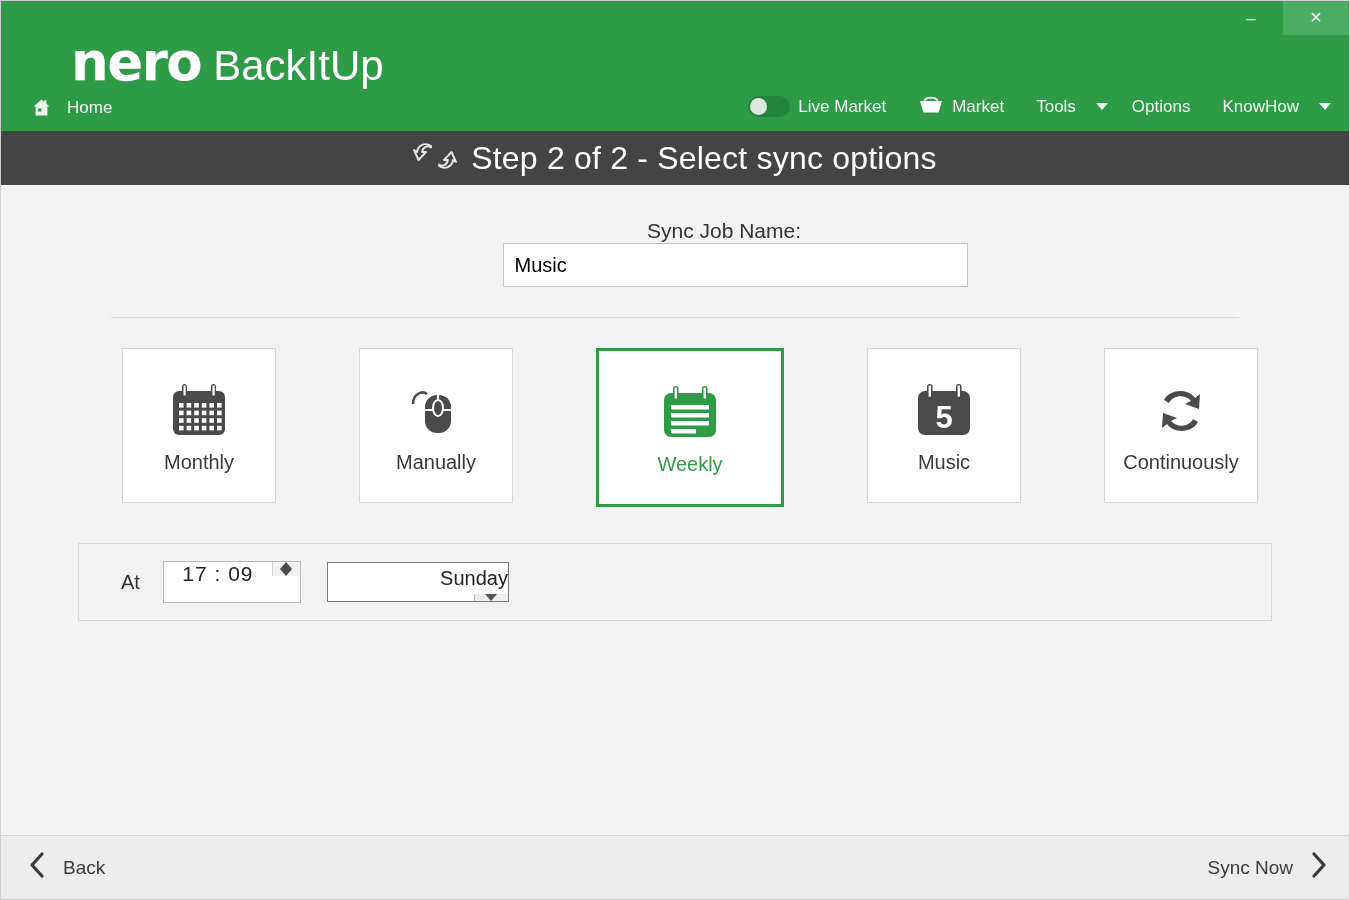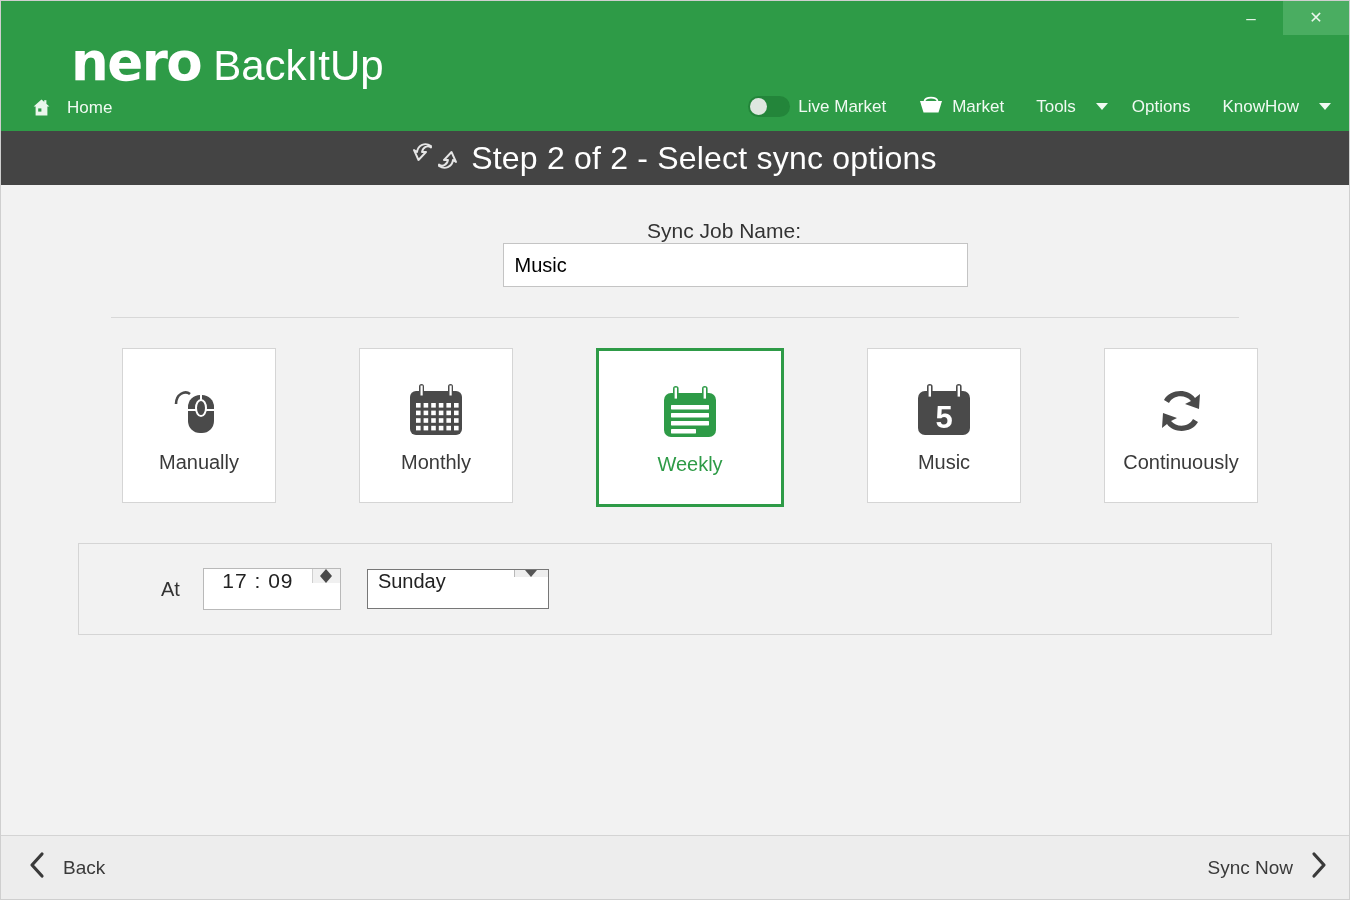--- a/index.html
+++ b/index.html
@@ -232,26 +232,26 @@
   }
   .tile-label {
     font-size: 20px;
     color: #3a3a3a;
   }
   .tile.selected .tile-label { color: #2e9b47; }
 
   
   .schedule-panel {
     margin: 36px 77px 0 77px;
-    height: 92px;
+    height: 78px;
     background: #f2f2f2;
     border: 1px solid #d5d5d5;
     display: flex;
     align-items: center;
-    padding-left: 82px;
+    padding-left: 42px;
   }
   .at-label {
     font-size: 20px;
     color: #333333;
     margin-right: 23px;
   }
 
   .spinner {
     display: flex;
     align-items: flex-start;
@@ -292,25 +292,26 @@
   .tri-dn {
     width: 0; height: 0;
     border-left: 6px solid transparent;
     border-right: 6px solid transparent;
     border-top: 7px solid #4a4a4a;
   }
 
   .combo {
     margin-left: 26px;
     display: flex;
-    align-items: flex-start;
+    align-items: flex-end;
     height: 40px;
     width: 182px;
     border: 1px solid #777777;
     background: #ffffff;
+    flex-direction: column;
   }
   .combo-value {
     flex: 1 1 auto;
     display: flex;
     align-items: center;
     padding-left: 10px;
     font-size: 20px;
     color: #222222;
   }
   .combo-arrow {
@@ -428,33 +429,20 @@
   <div class="content">
 
     <div class="jobname-row">
       <label class="jobname-label">Sync Job Name:</label>
       <input class="jobname-input" type="text" value="Music" style="">
     </div>
 
     <div class="divider"></div>
 
     <div class="tiles">
-
-      <div class="tile">
-        <div class="tile-icon">
-          <svg width="62" height="62" viewBox="0 0 62 62">
-            <path d="M8 24 C8 14 17 10 22 14" fill="none" stroke="#4a4a4a" stroke-width="2.6"></path>
-            <rect x="20" y="15" width="26" height="38" rx="12" fill="#4a4a4a"></rect>
-            <line x1="20" y1="30" x2="46" y2="30" stroke="#ffffff" stroke-width="2"></line>
-            <line x1="33" y1="15" x2="33" y2="30" stroke="#ffffff" stroke-width="2"></line>
-            <ellipse cx="33" cy="28" rx="5" ry="8" fill="#4a4a4a" stroke="#ffffff" stroke-width="2"></ellipse>
-          </svg>
-        </div>
-        <div class="tile-label">Manually</div>
-      </div>
 
       <div class="tile">
         <div class="tile-icon">
           <svg width="62" height="58" viewBox="0 0 62 58">
             <rect x="14" y="2" width="5" height="13" rx="2.5" fill="#4a4a4a"></rect>
             <rect x="43" y="2" width="5" height="13" rx="2.5" fill="#4a4a4a"></rect>
             <rect x="5" y="9" width="52" height="44" rx="6" fill="#4a4a4a"></rect>
             <rect x="15.5" y="3.5" width="2.2" height="10" fill="#ffffff"></rect>
             <rect x="44.5" y="3.5" width="2.2" height="10" fill="#ffffff"></rect>
             <g fill="#ffffff">
@@ -481,20 +469,33 @@
               <rect x="26.2" y="43.8" width="4.6" height="4.6"></rect>
                 <rect x="33.8" y="43.8" width="4.6" height="4.6"></rect>
               <rect x="41.4" y="43.8" width="4.6" height="4.6"></rect>
                 <rect x="49" y="43.8" width="4.6" height="4.6"></rect>
             </g>
           </svg>
         </div>
         <div class="tile-label">Monthly</div>
       </div>
 
+      <div class="tile">
+        <div class="tile-icon">
+          <svg width="62" height="62" viewBox="0 0 62 62">
+            <path d="M8 24 C8 14 17 10 22 14" fill="none" stroke="#4a4a4a" stroke-width="2.6"></path>
+            <rect x="20" y="15" width="26" height="38" rx="12" fill="#4a4a4a"></rect>
+            <line x1="20" y1="30" x2="46" y2="30" stroke="#ffffff" stroke-width="2"></line>
+            <line x1="33" y1="15" x2="33" y2="30" stroke="#ffffff" stroke-width="2"></line>
+            <ellipse cx="33" cy="28" rx="5" ry="8" fill="#4a4a4a" stroke="#ffffff" stroke-width="2"></ellipse>
+          </svg>
+        </div>
+        <div class="tile-label">Manually</div>
+      </div>
+
       <div class="tile selected">
         <div class="tile-icon">
           <svg width="62" height="58" viewBox="0 0 62 58">
             <rect x="14" y="2" width="5.6" height="14" rx="2.8" fill="#2e9b47"></rect>
             <rect x="43" y="2" width="5.6" height="14" rx="2.8" fill="#2e9b47"></rect>
             <rect x="5" y="9" width="52" height="44" rx="7" fill="#2e9b47"></rect>
             <rect x="15.6" y="3.6" width="2.4" height="11" fill="#ffffff"></rect>
             <rect x="44.6" y="3.6" width="2.4" height="11" fill="#ffffff"></rect>
             <g fill="#ffffff">
               <rect x="12" y="21" width="38" height="4.4" rx="0.6"></rect>

